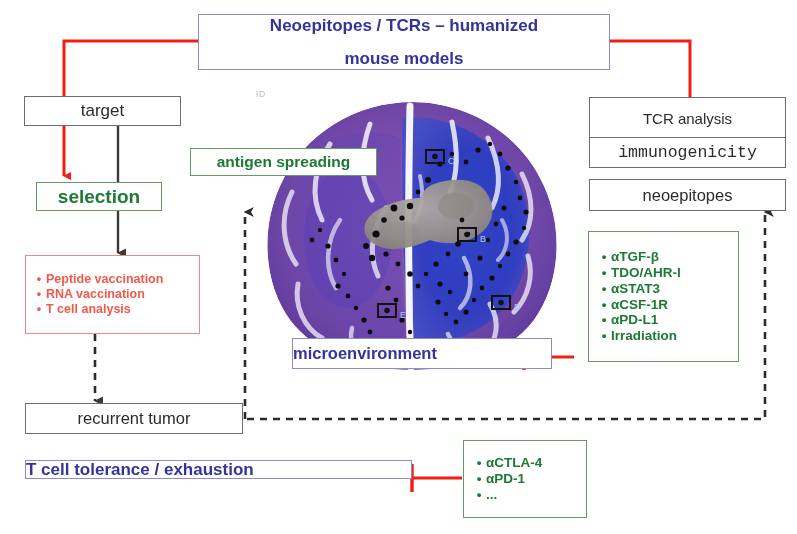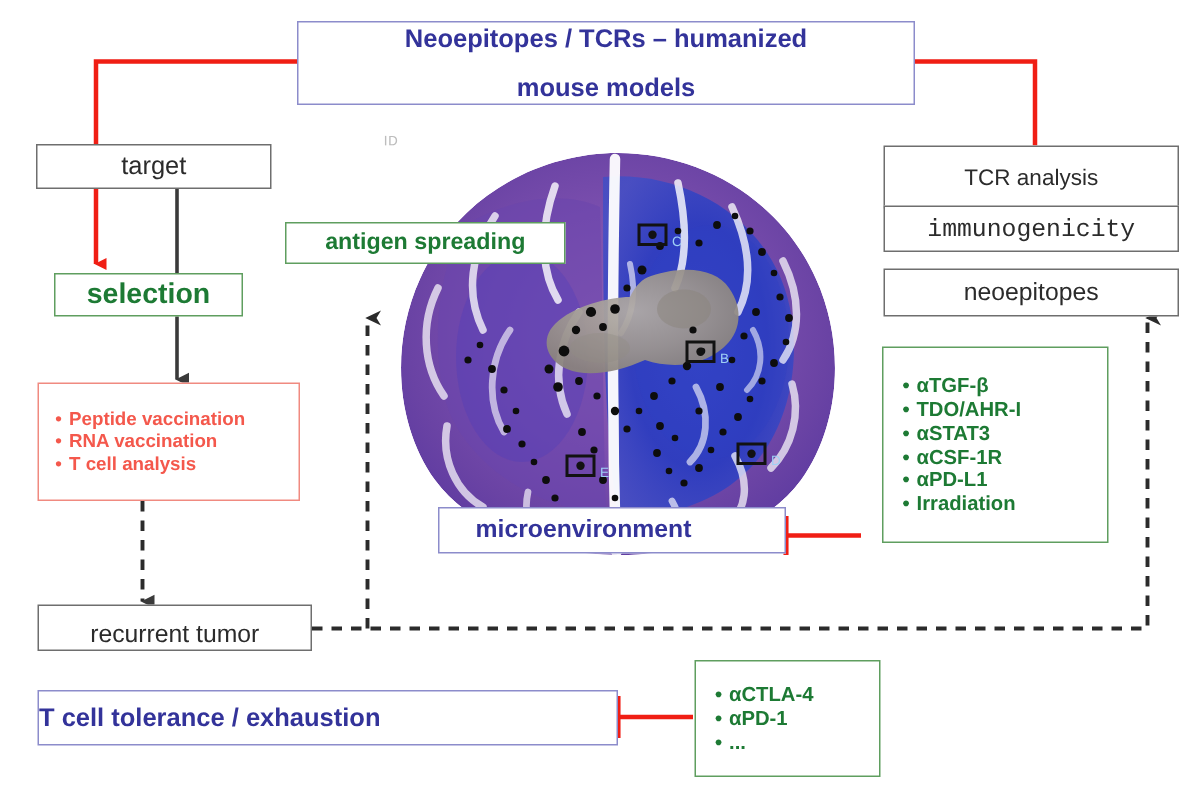--- a/index.html
+++ b/index.html
@@ -253,34 +253,34 @@
         <span class="dot">•</span>
         <span>RNA vaccination</span>
       </li>
       <li>
         <span class="dot">•</span>
         <span>T cell analysis</span>
       </li>
     </ul>
   </div>
 
-  <div class="box b-black" style="left:25px; top:403px; width:183px; height:31px; font-size:16.5px;align-items:flex-end;">
+  <div class="box b-black" style="left:25px; top:403px; width:218px; height:31px; font-size:16.5px;">
     <span>recurrent tumor</span>
   </div>
 
-  <div class="box b-blue" style="left:25px; top:460px; width:387px; height:37px; font-size:17px;">
+  <div class="box b-blue" style="left:25px; top:460px; width:387px; height:19px; font-size:17px;">
     <span>T cell tolerance / exhaustion</span>
   </div>
 
   <div class="box b-green" style="left:190px; top:148px; width:187px; height:28px; font-size:15.5px;">
     <span>antigen spreading</span>
   </div>
 
 
-  <div class="box b-blue" style="left:292px; top:338px; width:232px; height:31px; font-size:16.5px;padding-left:24px;">
+  <div class="box b-blue" style="left:292px; top:338px; width:260px; height:31px; font-size:16.5px;">
     <span>microenvironment</span>
   </div>
 
   <div class="box b-black" style="left:589px; top:97px; width:197px; height:42px; font-size:15px;">
     <span>TCR analysis</span>
   </div>
   <div class="box b-black" style="left:589px; top:137px; width:197px; height:31px; font-size:16.5px;font-family:Liberation Mono, monospace;">
     <span>immunogenicity</span>
   </div>
   <div class="box b-black" style="left:589px; top:179px; width:197px; height:32px; font-size:16.5px;">

